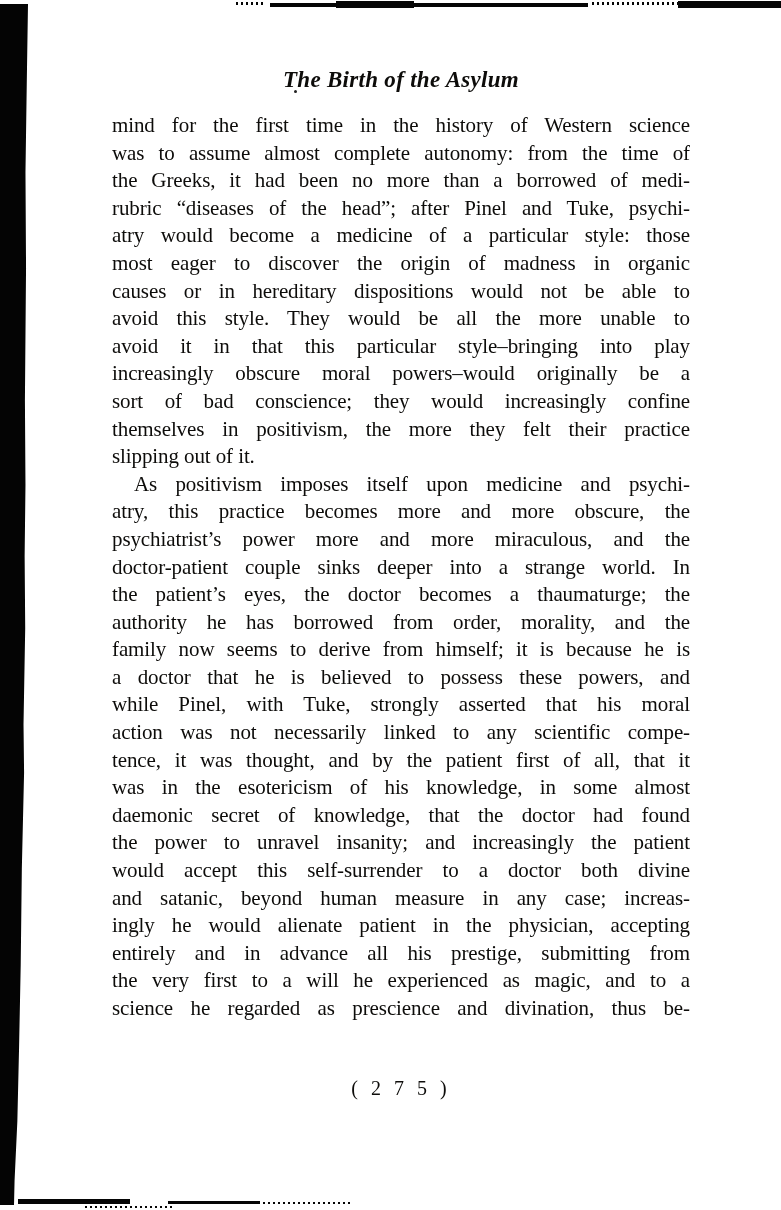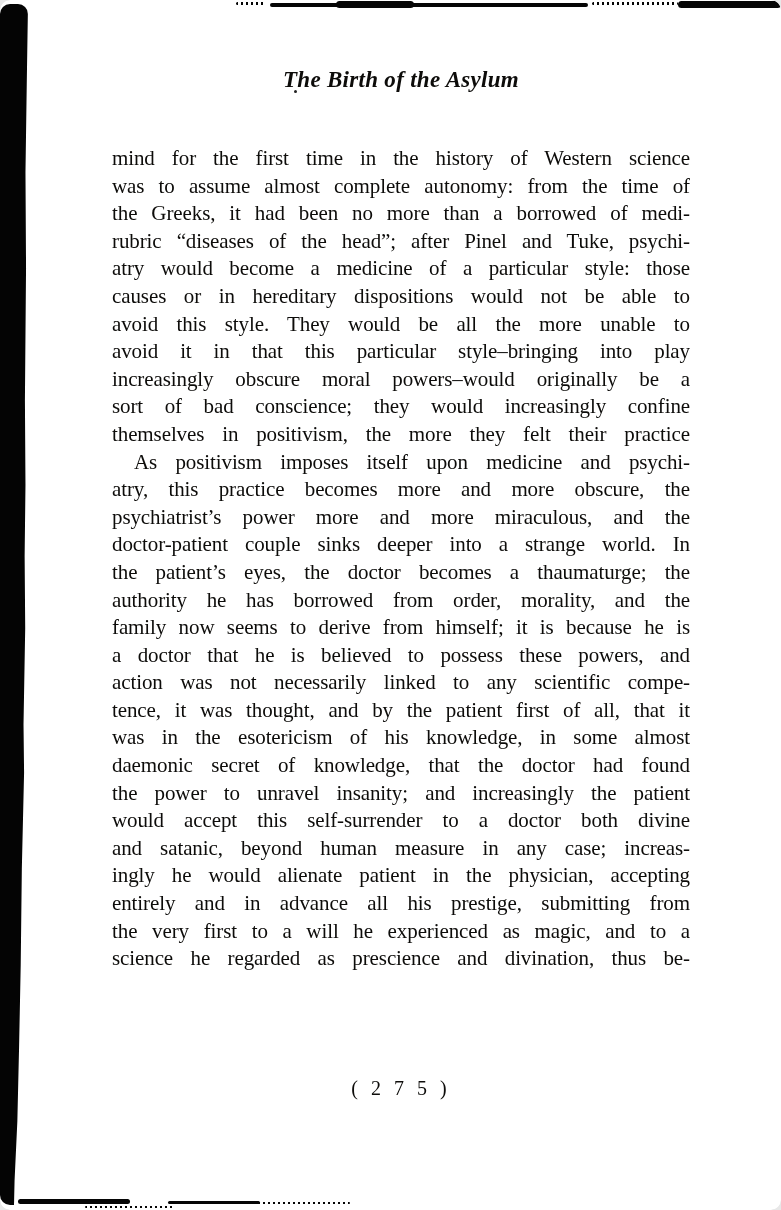--- a/index.html
+++ b/index.html
@@ -1,15 +1,15 @@
 <!DOCTYPE html>
 <html><head>
 <meta charset="utf-8">
 <style>
-  * { margin: 0; padding: 0; box-sizing: border-box; border-radius: 10px; }
+  * { margin: 0; padding: 0; box-sizing: border-box; }
   html, body { background: #e8e8e8; }
   .scan-page {
     position: relative;
     width: 781px;
     height: 1210px;
     background: #ffffff;
     overflow: hidden;
     font-family: "Liberation Serif", serif;
     color: #0d0c0a;
   }
@@ -45,21 +45,21 @@
   .speck {
     position: absolute;
     left: 294px; top: 90px;
     width: 3px; height: 3px;
     background: #222;
     border-radius: 50%;
   }
 
   .body-text {
     position: absolute;
-    left: 112px; top: 112px; width: 578px; margin-top: 33px;
+    left: 112px; top: 112px; width: 578px;
   }
   .line {
     font-size: 21px;
     line-height: 27.6px;
     letter-spacing: -0.1px;
     text-align: justify;
     text-align-last: justify;
   }
   .line.indent { padding-left: 22px; }
   .line.no-just { text-align: left; text-align-last: left; }
@@ -93,34 +93,37 @@
   <div class="speck"></div>
 
   <div class="running-head">The Birth of the Asylum</div>
 
   <div class="body-text">
       <div class="line">mind for the first time in the history of Western science</div>
       <div class="line">was to assume almost complete autonomy: from the time of</div>
       <div class="line">the Greeks, it had been no more than a borrowed of medi-</div>
       <div class="line">rubric “diseases of the head”; after Pinel and Tuke, psychi-</div>
       <div class="line">atry would become a medicine of a particular style: those</div>
+      <div class="line">most eager to discover the origin of madness in organic</div>
       <div class="line">causes or in hereditary dispositions would not be able to</div>
       <div class="line">avoid this style. They would be all the more unable to</div>
       <div class="line">avoid it in that this particular style–bringing into play</div>
       <div class="line">increasingly obscure moral powers–would originally be a</div>
       <div class="line">sort of bad conscience; they would increasingly confine</div>
       <div class="line">themselves in positivism, the more they felt their practice</div>
+      <div class="line no-just">slipping out of it.</div>
       <div class="line indent">As positivism imposes itself upon medicine and psychi-</div>
       <div class="line">atry, this practice becomes more and more obscure, the</div>
       <div class="line">psychiatrist’s power more and more miraculous, and the</div>
       <div class="line">doctor-patient couple sinks deeper into a strange world. In</div>
       <div class="line">the patient’s eyes, the doctor becomes a thaumaturge; the</div>
       <div class="line">authority he has borrowed from order, morality, and the</div>
       <div class="line">family now seems to derive from himself; it is because he is</div>
       <div class="line">a doctor that he is believed to possess these powers, and</div>
+      <div class="line">while Pinel, with Tuke, strongly asserted that his moral</div>
       <div class="line">action was not necessarily linked to any scientific compe-</div>
       <div class="line">tence, it was thought, and by the patient first of all, that it</div>
       <div class="line">was in the esotericism of his knowledge, in some almost</div>
       <div class="line">daemonic secret of knowledge, that the doctor had found</div>
       <div class="line">the power to unravel insanity; and increasingly the patient</div>
       <div class="line">would accept this self-surrender to a doctor both divine</div>
       <div class="line">and satanic, beyond human measure in any case; increas-</div>
       <div class="line">ingly he would alienate patient in the physician, accepting</div>
       <div class="line">entirely and in advance all his prestige, submitting from</div>
       <div class="line">the very first to a will he experienced as magic, and to a</div>

